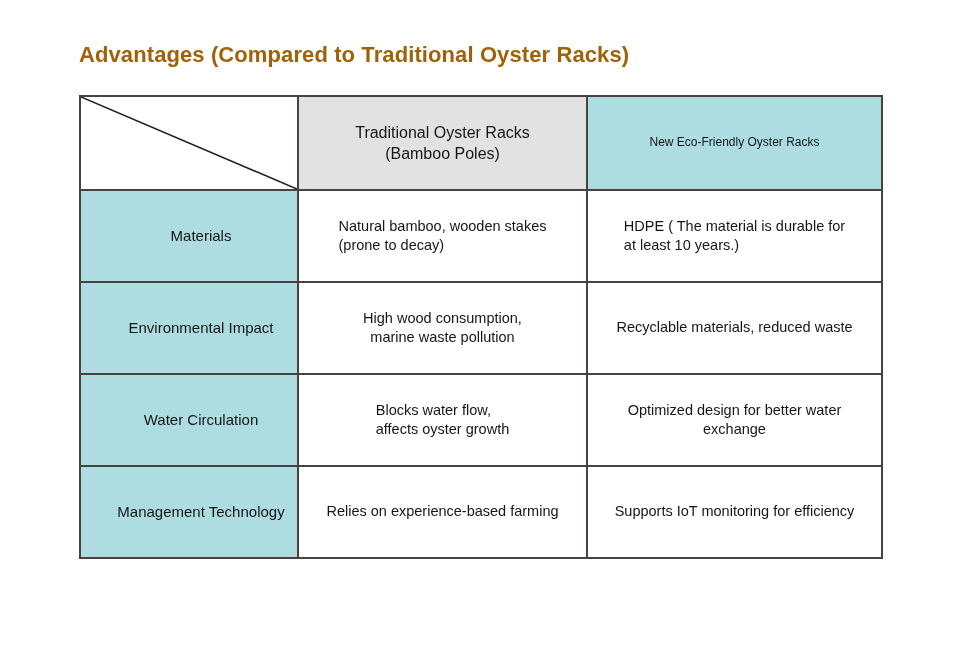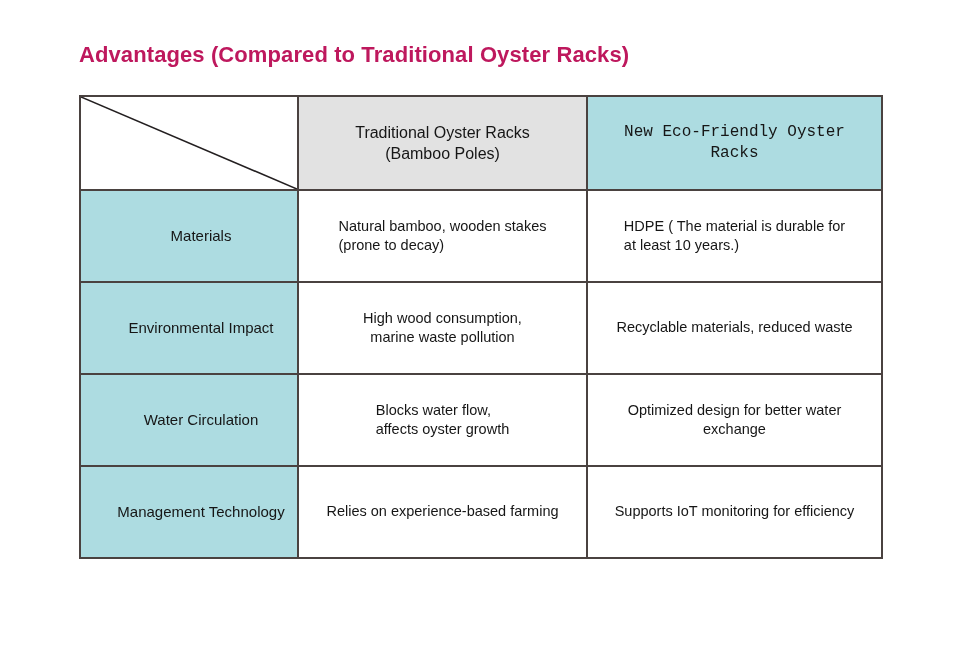--- a/index.html
+++ b/index.html
@@ -21,21 +21,21 @@
     height: 655px;
   }
 
   .slide-title {
     position: absolute;
     left: 79px;
     top: 42px;
     font-size: 22px;
     font-weight: bold;
     letter-spacing: 0.1px;
-    color: #be185d;
+    color: #a16207;
     white-space: nowrap;
   }
 
   .cmp-table {
     position: absolute;
     left: 79px;
     top: 95px;
     width: 802px;
     border-collapse: collapse;
     table-layout: fixed;
@@ -72,22 +72,21 @@
   }
 
   td.head-trad {
     background: #E2E2E2;
     text-align: center;
     font-size: 16px;
   }
   td.head-new {
     background: #ADDCE1;
     text-align: center;
-    font-size: 16px;
-    font-family: Liberation Mono, monospace;
+    font-size: 12px;
   }
 
   
   tr.body-row td { height: 82px; }
 
   td.row-label {
     background: #ADDCE1;
     text-align: center;
     font-size: 15px;
     padding-left: 32px;

